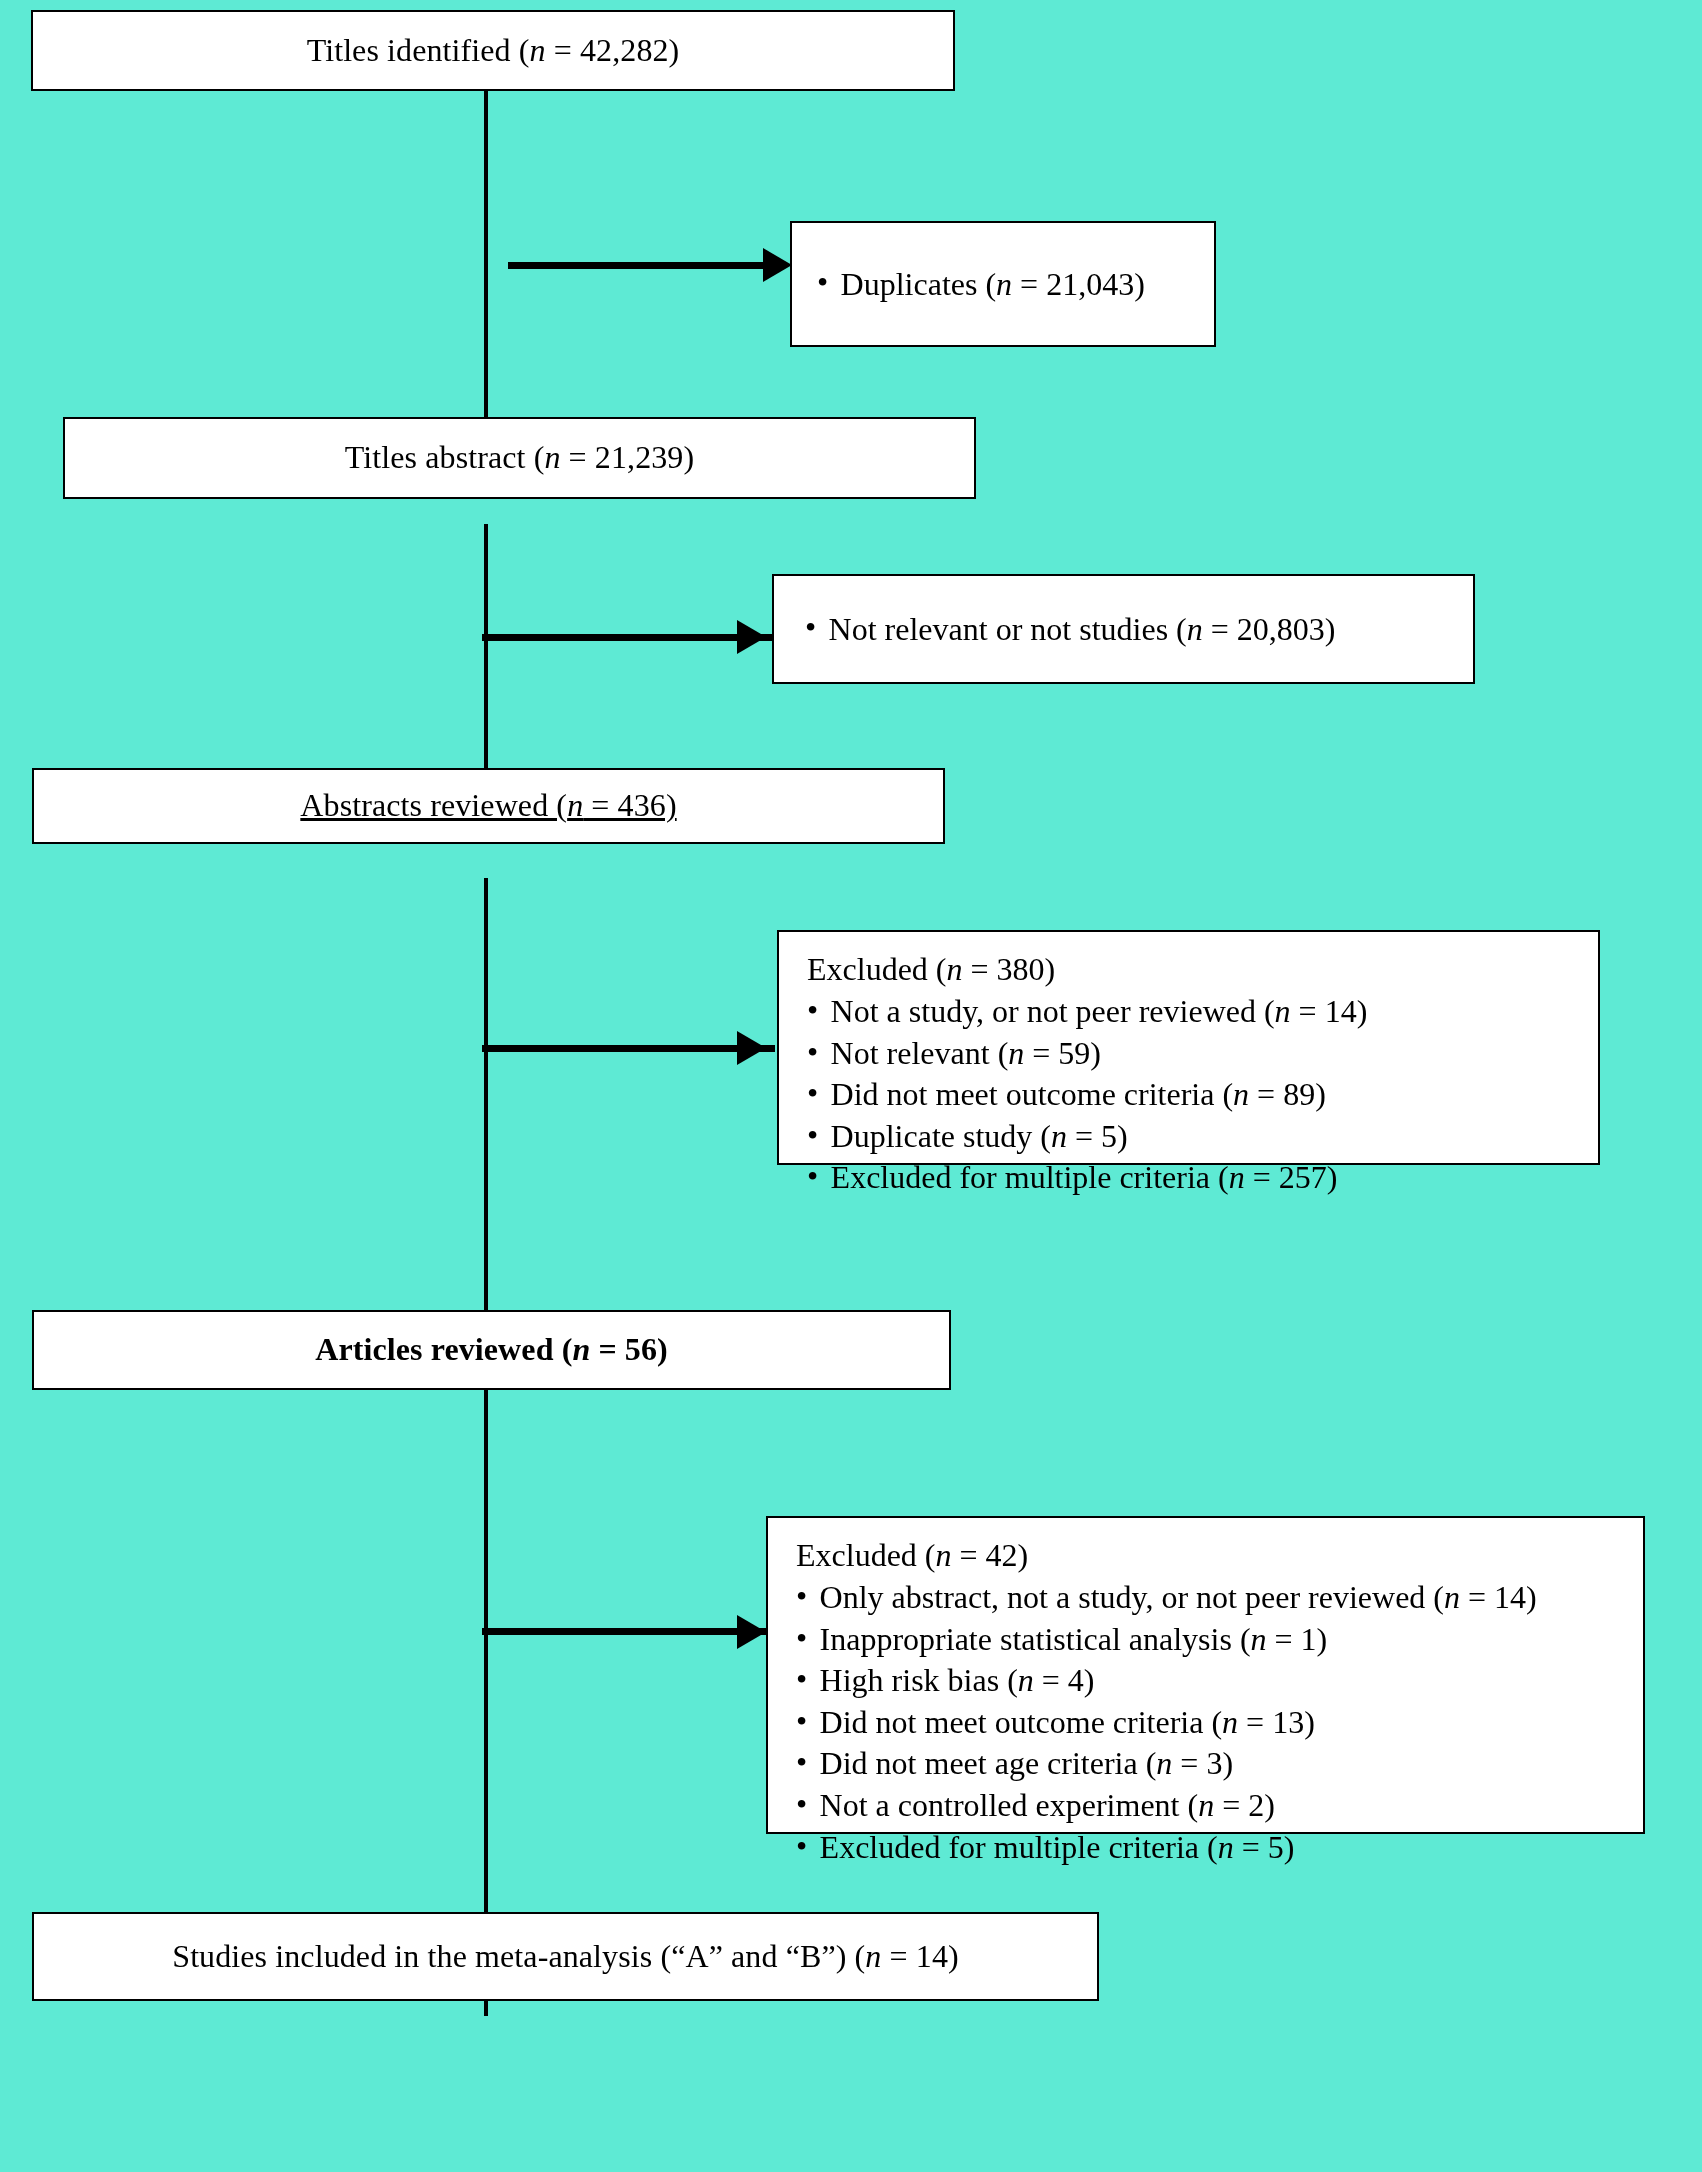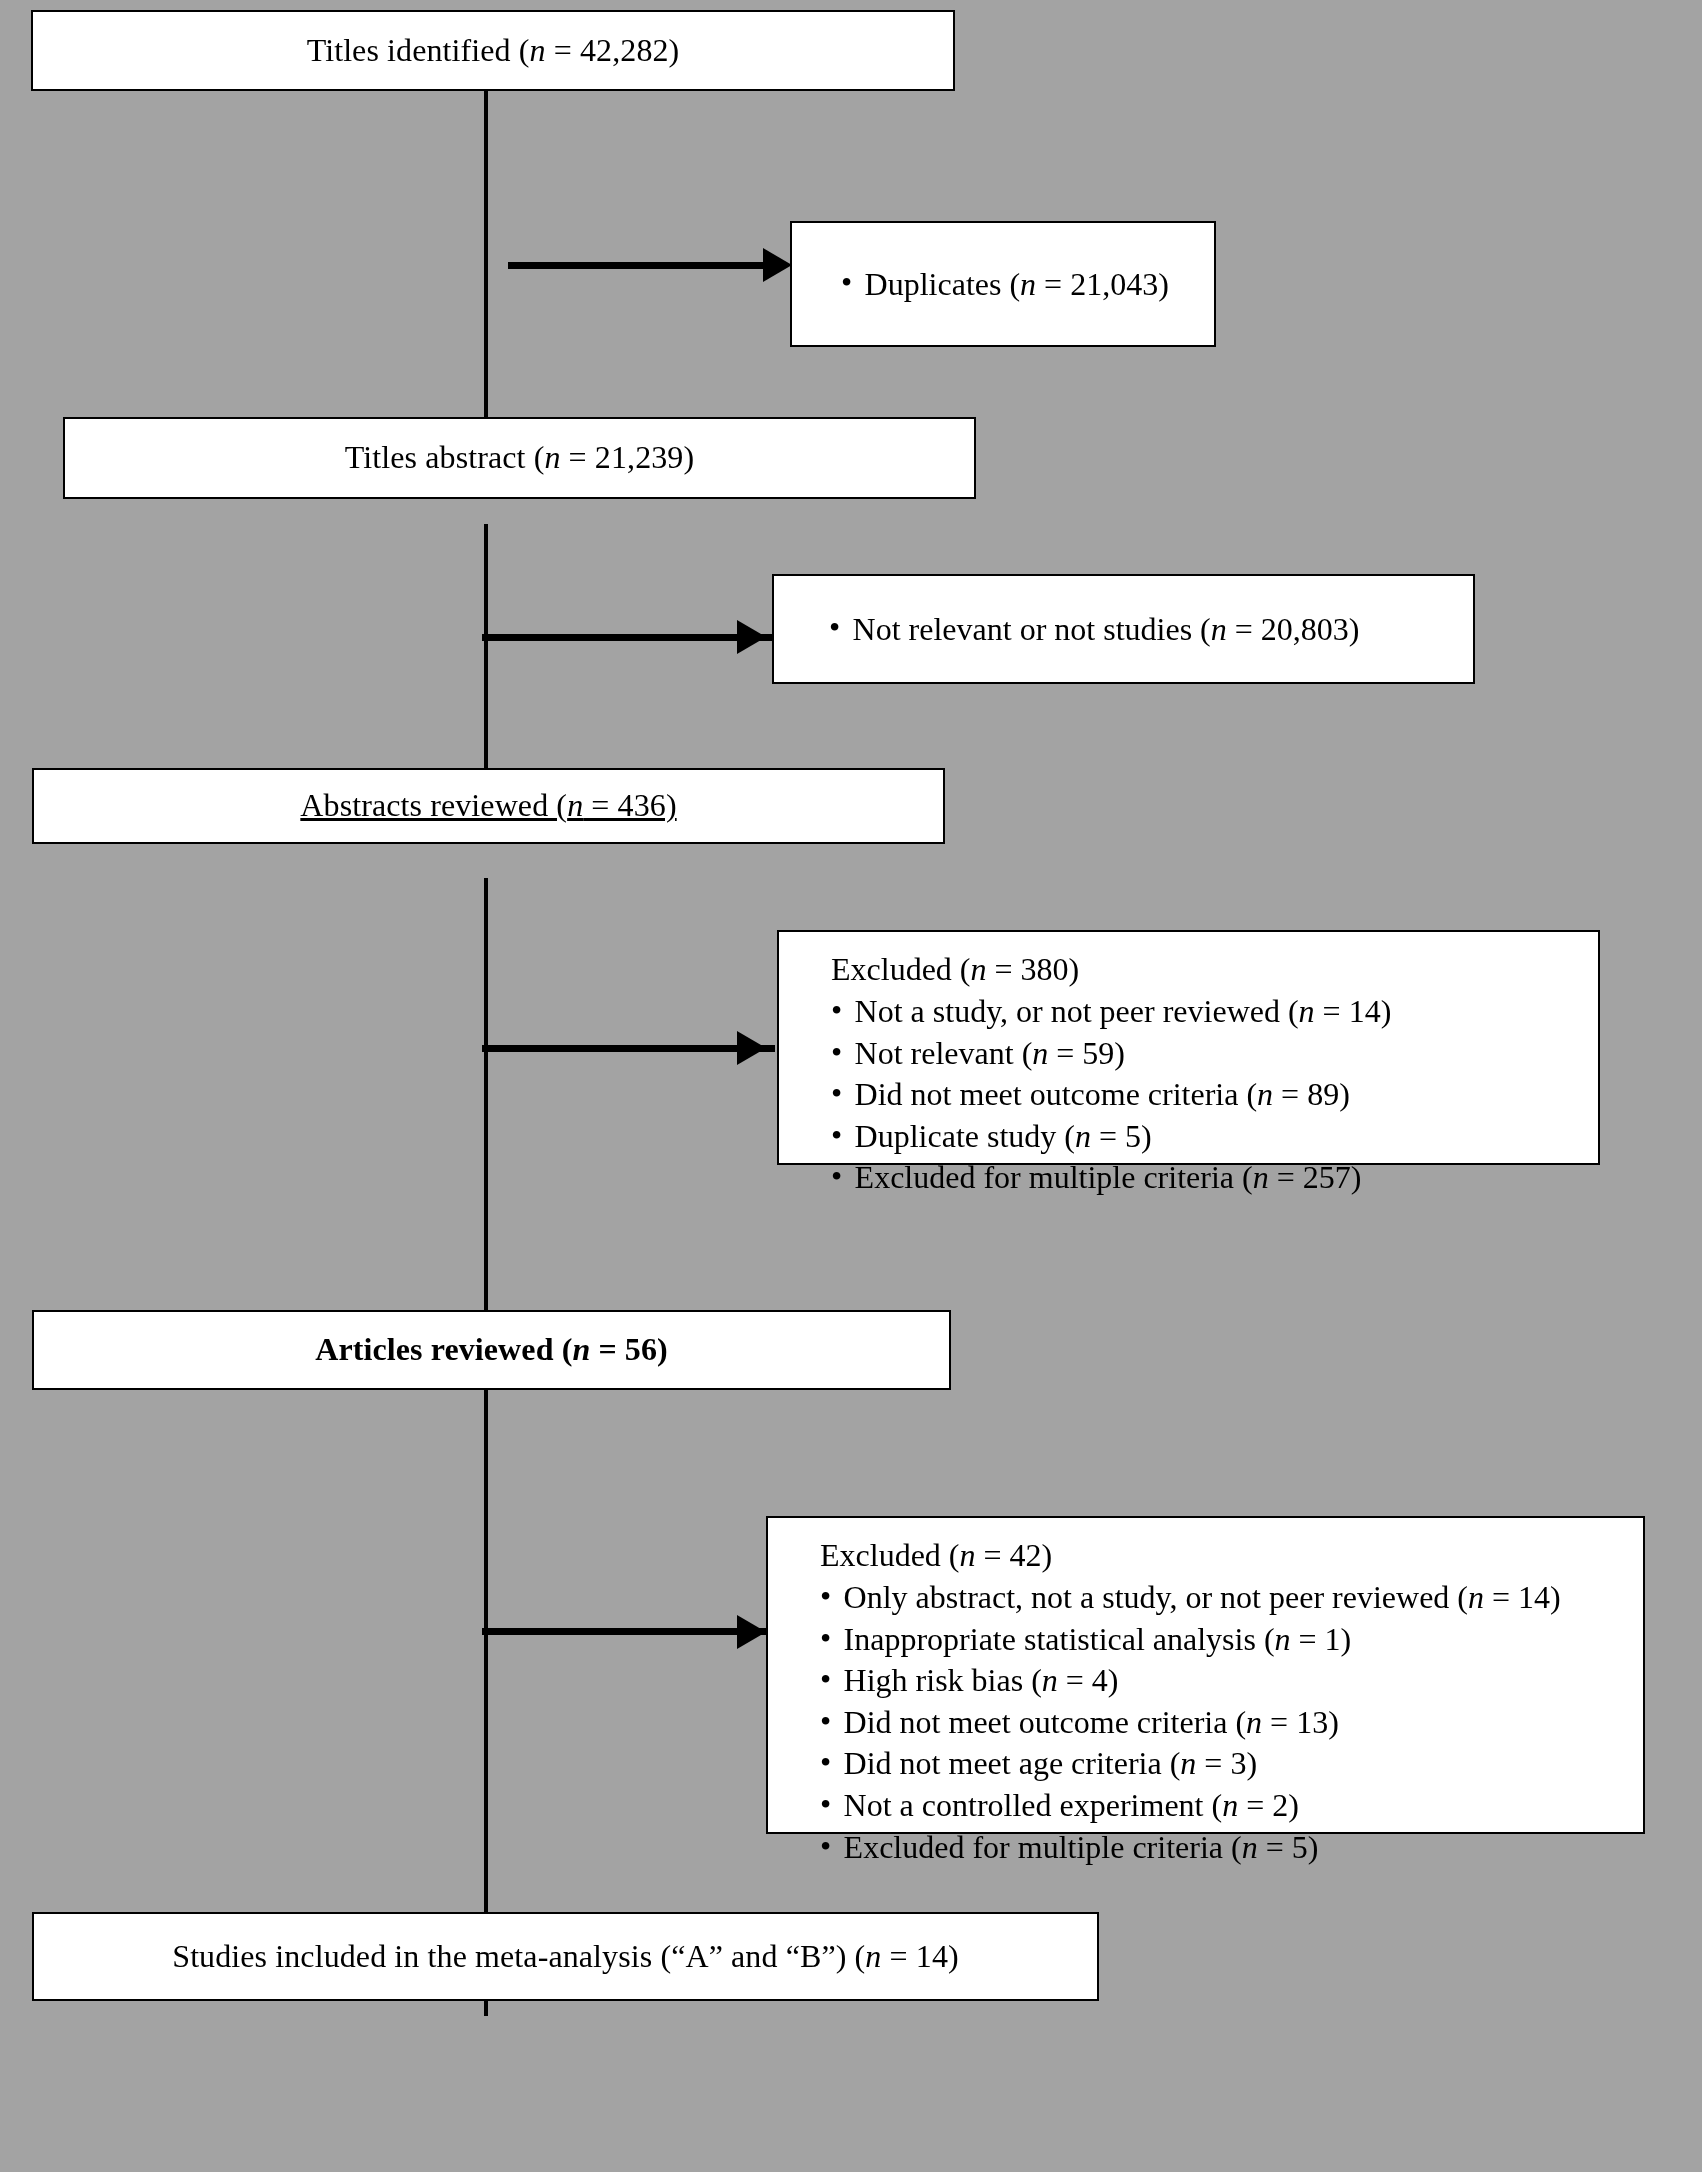--- a/index.html
+++ b/index.html
@@ -4,42 +4,41 @@
 <style>
   html, body {
     margin: 0;
     padding: 0;
     background: #ffffff;
   }
   #canvas {
     position: relative;
     width: 1702px;
     height: 2172px;
-    background: #a3a3a3;
+    background: #5eead4;
     font-family: "Liberation Serif", "DejaVu Serif", serif;
     color: #000000;
     overflow: hidden;
   }
 
   
   .node {
     position: absolute;
     box-sizing: border-box;
     border: 2.1px solid #000000;
     background: #ffffff;
     display: flex;
     align-items: center;
   }
   .node.stage {
     justify-content: center;
   }
   .node.excl {
     justify-content: flex-start;
     align-items: flex-start;
-    padding-left: 24px;
   }
   .node-text {
     font-size: 32px;
     line-height: 1.12;
     letter-spacing: 0.1px;
     white-space: nowrap;
   }
   .node-text i { font-style: italic; }
 
   

